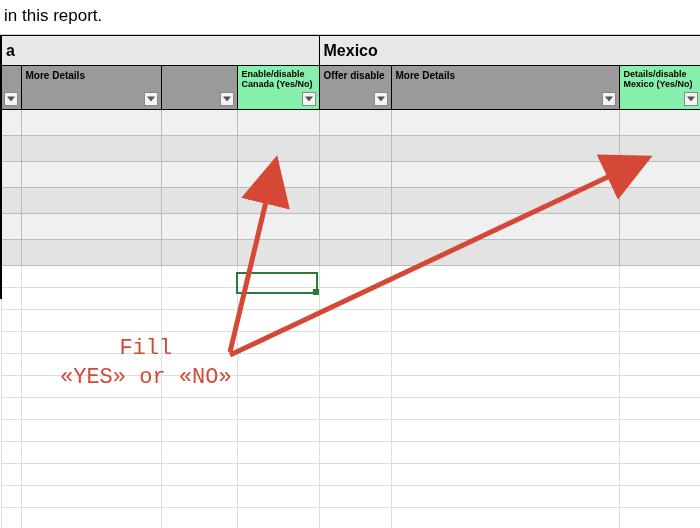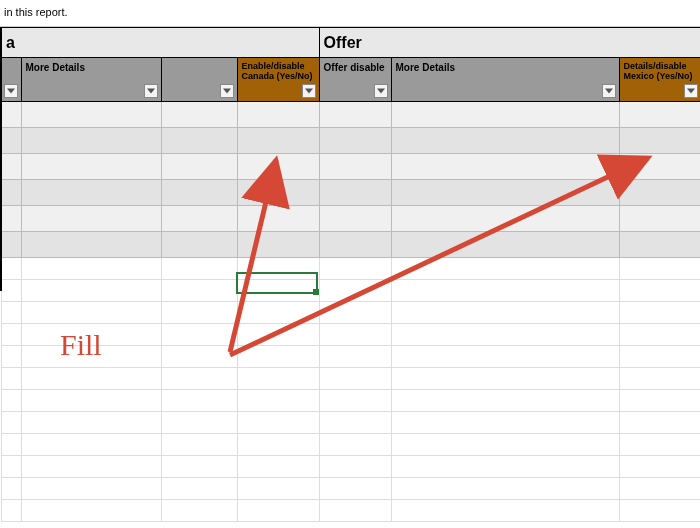--- a/index.html
+++ b/index.html
@@ -8,21 +8,21 @@
     font-family: Arial, sans-serif;
     font-size: 11px;
     background: #fff;
     width: 700px;
     height: 528px;
     overflow: hidden;
     position: relative;
   }
   .top-text {
     padding: 6px 4px 8px 4px;
-    font-size: 11px;
+    font-size: 17px;
     color: #000;
     border-bottom: 1px solid #ccc;
   }
   .sheet {
     position: relative;
   }
   table {
     border-collapse: collapse;
     width: 100%;
     table-layout: fixed;
@@ -49,21 +49,21 @@
     font-weight: bold;
     font-size: 10px;
     position: relative;
     height: 44px;
     vertical-align: top;
     padding: 4px;
     border: 1px solid #000;
     margin-top: 32px;
   }
   .col-header .red {
-    background: #a16207;
+    background: #86efac;
     color: #000;
     font-size: 9px;
     line-height: 1.1;
   }
   .filter-icon {
     position: absolute;
     right: 3px;
     bottom: 3px;
     width: 14px;
     height: 14px;
@@ -90,24 +90,24 @@
     position: absolute;
     right: -3px;
     bottom: -3px;
     width: 6px;
     height: 6px;
     background: #2a7a3a;
   }
   .annotation {
     position: absolute;
     left: 60px;
-    top: 325px;
+    top: 335px;
     color: #d54836;
-    font-size: 30px;
-    font-family: Liberation Serif, serif;
+    font-size: 22px;
+    font-family: Liberation Mono, monospace;
     line-height: 1.3;
     text-align: center;
     pointer-events: none;
   }
   .arrows {
     position: absolute;
     left: 0;
     top: 0;
     width: 700px;
     height: 528px;
@@ -134,21 +134,21 @@
     <col style="width:76px">
     <col style="width:82px">
     <col style="width:72px">
     <col style="width:228px">
     <col style="width:82px">
   </colgroup>
 
   <tbody>
         <tr class="country-header">
     <td colspan="4" style="border-left:2px solid #000;"><span>a</span></td>
-    <td colspan="3"><span>Offer</span></td>
+    <td colspan="3"><span>Mexico</span></td>
   </tr>
 
   <tr class="col-header">
     <td style="border-left:2px solid #000;">
       <div class="filter-icon">
               <svg viewBox="0 0 10 6">
                 <polygon points="0,0 10,0 5,6" fill="#555"></polygon>
               </svg>
             </div>
     </td>
@@ -367,20 +367,21 @@
 </tbody>
     </table>
 </div>
 
 <div class="selection-box">
   <div class="selection-handle"></div>
 </div>
 
 <div class="annotation">
   <div>Fill</div>
+  <div>«YES» or «NO»</div>
 </div>
 
 <svg class="arrows">
   <defs>
     <marker id="ah" markerWidth="12" markerHeight="12" refX="9" refY="5" orient="auto">
       <polygon points="0,0 10,5 0,10" fill="#d54836"></polygon>
     </marker>
   </defs>
   <line x1="230" y1="352" x2="276" y2="160" stroke="#d54836" stroke-width="5" marker-end="url(#ah)"></line>
   <line x1="230" y1="355" x2="648" y2="158" stroke="#d54836" stroke-width="5" marker-end="url(#ah)"></line>

